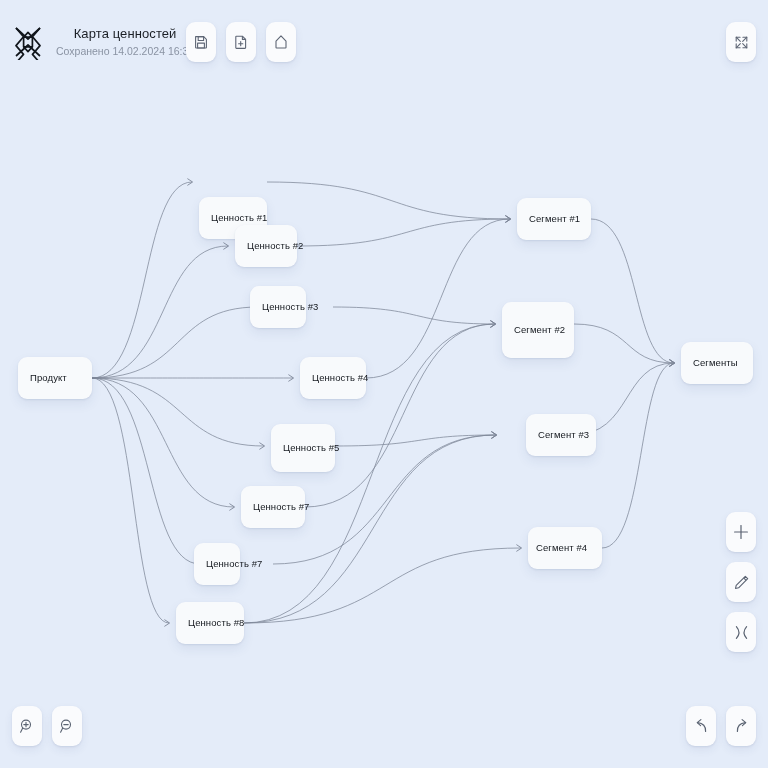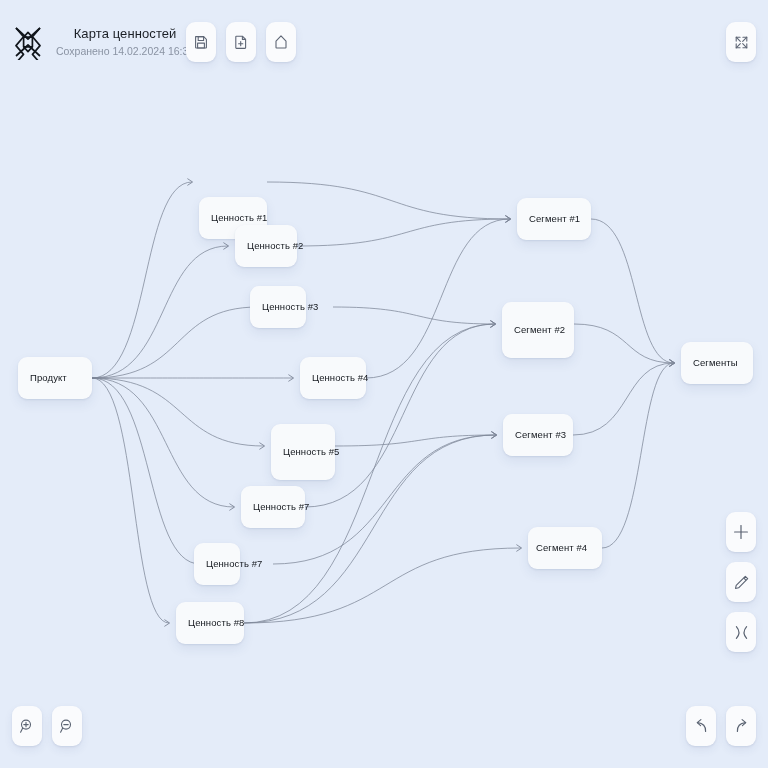--- a/index.html
+++ b/index.html
@@ -223,39 +223,39 @@
         </div>
         <div class="node" style="left: 235px; top: 225px; width: 62px; height: 42px;">
           <span class="node-label">Ценность #2</span>
         </div>
         <div class="node" style="left: 250px; top: 286px; width: 56px; height: 42px;">
           <span class="node-label">Ценность #3</span>
         </div>
         <div class="node" style="left: 300px; top: 357px; width: 66px; height: 42px;">
           <span class="node-label">Ценность #4</span>
         </div>
-        <div class="node" style="left: 271px; top: 424px; width: 64px; height: 56px;">
+        <div class="node" style="left: 271px; top: 424px; width: 64px; height: 48px;">
           <span class="node-label">Ценность #5</span>
         </div>
         <div class="node" style="left: 241px; top: 486px; width: 64px; height: 42px;">
           <span class="node-label">Ценность #7</span>
         </div>
         <div class="node" style="left: 194px; top: 543px; width: 46px; height: 42px;">
           <span class="node-label">Ценность #7</span>
         </div>
         <div class="node" style="left: 176px; top: 602px; width: 68px; height: 42px;">
           <span class="node-label">Ценность #8</span>
         </div>
         <div class="node" style="left: 517px; top: 198px; width: 74px; height: 42px;">
           <span class="node-label">Сегмент #1</span>
         </div>
         <div class="node" style="left: 502px; top: 302px; width: 72px; height: 56px;">
           <span class="node-label">Сегмент #2</span>
         </div>
-        <div class="node" style="left: 503px; top: 414px; width: 70px; height: 42px;">
+        <div class="node" style="left: 526px; top: 414px; width: 70px; height: 42px;">
           <span class="node-label">Сегмент #3</span>
         </div>
         <div class="node" style="left: 528px; top: 527px; width: 74px; height: 42px; padding-left: 8px;">
           <span class="node-label">Сегмент #4</span>
         </div>
         <div class="node" style="left: 681px; top: 342px; width: 72px; height: 42px;">
           <span class="node-label">Сегменты</span>
         </div>
       </div>
   </div>

